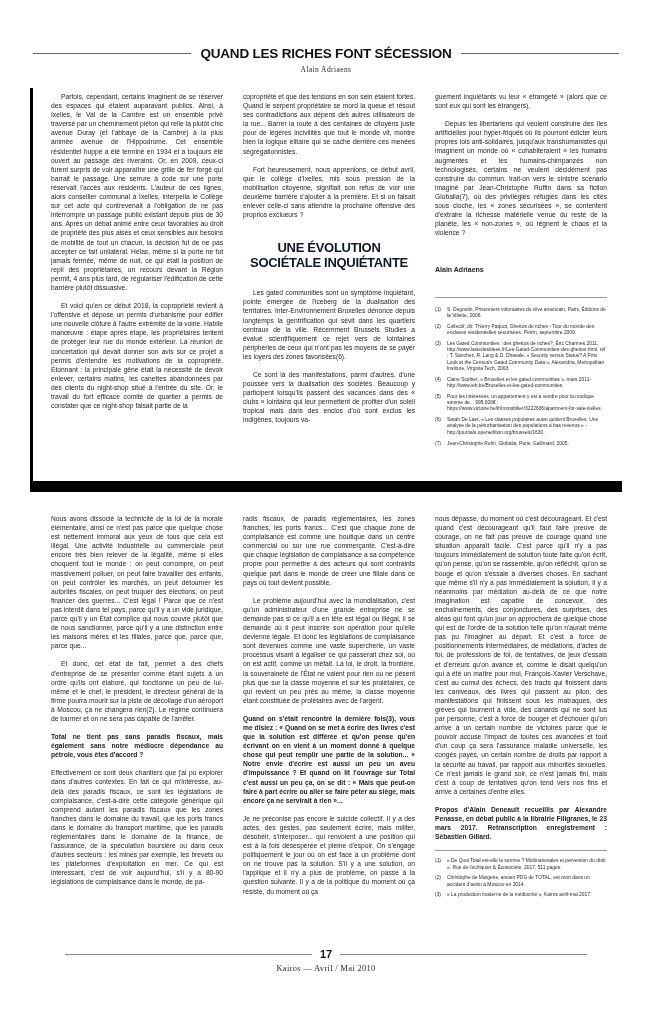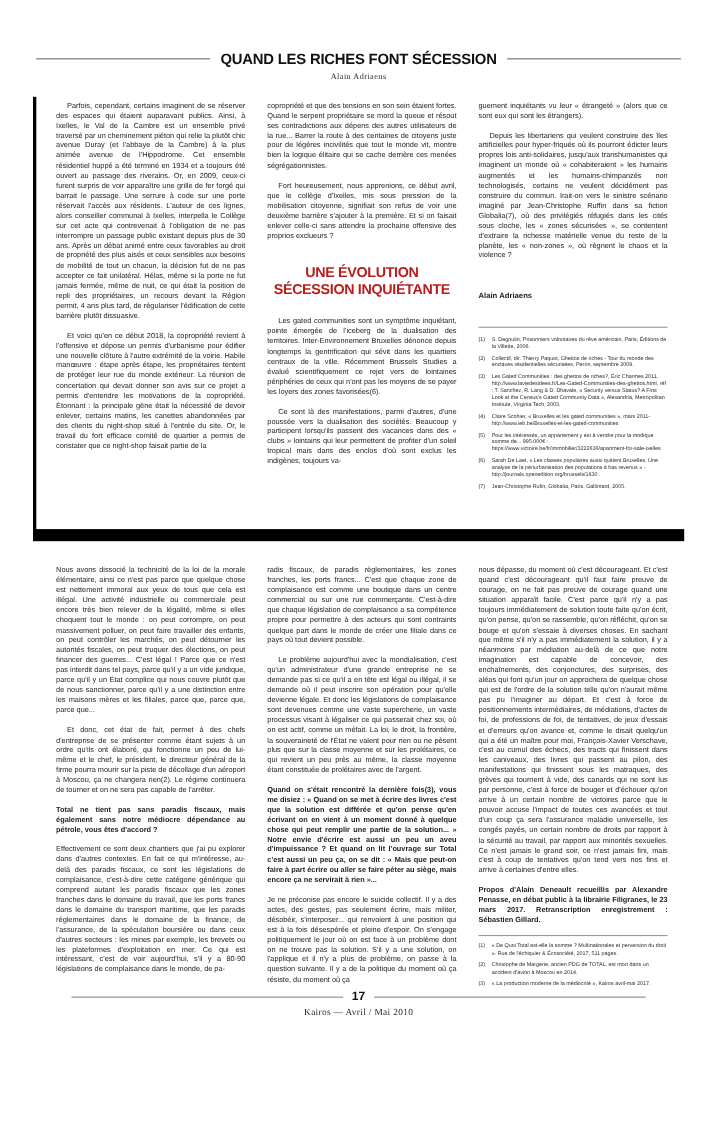--- a/index.html
+++ b/index.html
@@ -19,35 +19,35 @@
   .vrule { position:absolute; left:30px; top:88px; width:3px; height:403px; background:#000; }
   
   .cols { position:absolute; left:51px; width:556px; display:flex; gap:20px; overflow:hidden; }
   .cols.top { top:92px; height:389px; }
   .cols.bottom { top:514px; height:434px; }
   .col { width:172px; flex:0 0 172px; }
   .col p { font-size:6.7px; line-height:9.1px; text-align:justify; }
   .col p + p, .col h2 + p { margin-top:9px; }
   .ind { text-indent:10px; }
   .q { font-weight:bold; }
-  h2 { font-size:13px; line-height:14.5px; font-weight:bold; color:#b91c1c; text-align:center;
+  h2 { font-size:13px; line-height:14.5px; font-weight:bold; color:#0f172a; text-align:center;
        letter-spacing:-0.3px; margin-top:22px; margin-bottom:18px; }
   .signature { font-weight:bold; margin-top:28px !important; font-size:7px !important; text-align:left !important; }
   .credit { font-weight:bold; }
   
   .fnrule { height:1px; background:#9a9a9a; margin:22px 0 9px 0; }
   .fnrule.tight { margin:9px 0 7px 0; }
   .fn { display:flex; gap:3px; font-size:4.9px; line-height:6.3px; color:#2a2a2a;
         margin-bottom:4.5px; text-align:left; }
   .fn-num { flex:0 0 9px; }
   .fn-text { flex:1; }
   
   .divider { position:absolute; left:30px; top:481px; width:592px; height:11px; background:#000; }
   
-  .footer { position:absolute; left:65px; top:900px; width:522px; }
+  .footer { position:absolute; left:65px; top:948px; width:522px; }
   .pageno-row { display:flex; align-items:center; gap:8px; }
   .pageno-row .hline { background:#8a8a8a; }
   .pageno { font-size:11px; font-weight:bold; color:#111; }
   .journal { font-family:"Liberation Serif", serif; font-size:8.5px; color:#2b2b2b;
              text-align:center; margin-top:3px; letter-spacing:0.3px; }
 </style>
 </head>
 <body>
 
 <div class="page">
@@ -64,21 +64,21 @@
   </div>
 
   <div class="cols top">
     <div class="col">
       <p class="ind">Parfois, cependant, certains imaginent de se réserver des espaces qui étaient auparavant publics. Ainsi, à Ixelles, le Val de la Cambre est un ensemble privé traversé par un cheminement piéton qui relie la plutôt chic avenue Duray (et l'abbaye de la Cambre) à la plus animée avenue de l'Hippodrome. Cet ensemble résidentiel huppé a été terminé en 1934 et a toujours été ouvert au passage des riverains. Or, en 2009, ceux-ci furent surpris de voir apparaître une grille de fer forgé qui barrait le passage. Une serrure à code sur une porte réservait l'accès aux résidents. L'auteur de ces lignes, alors conseiller communal à Ixelles, interpella le Collège sur cet acte qui contrevenait à l'obligation de ne pas interrompre un passage public existant depuis plus de 30 ans. Après un débat animé entre ceux favorables au droit de propriété des plus aisés et ceux sensibles aux besoins de mobilité de tout un chacun, la décision fut de ne pas accepter ce fait unilatéral. Hélas, même si la porte ne fut jamais fermée, même de nuit, ce qui était la position de repli des propriétaires, un recours devant la Région permit, 4 ans plus tard, de régulariser l'édification de cette barrière plutôt dissuasive.</p>
       <p class="ind">Et voici qu'en ce début 2018, la copropriété revient à l'offensive et dépose un permis d'urbanisme pour édifier une nouvelle clôture à l'autre extrémité de la voirie. Habile manœuvre : étape après étape, les propriétaires tentent de protéger leur rue du monde extérieur. La réunion de concertation qui devait donner son avis sur ce projet a permis d'entendre les motivations de la copropriété. Étonnant : la principale gêne était la nécessité de devoir enlever, certains matins, les canettes abandonnées par des clients du night-shop situé à l'entrée du site. Or, le travail du fort efficace comité de quartier a permis de constater que ce night-shop faisait partie de la</p>
     </div>
     <div class="col">
       <p>copropriété et que des tensions en son sein étaient fortes. Quand le serpent propriétaire se mord la queue et résout ses contradictions aux dépens des autres utilisateurs de la rue... Barrer la route à des centaines de citoyens juste pour de légères incivilités que tout le monde vit, montre bien la logique élitaire qui se cache derrière ces menées ségrégationnistes.</p>
       <p class="ind">Fort heureusement, nous apprenions, ce début avril, que le collège d'Ixelles, mis sous pression de la mobilisation citoyenne, signifiait son refus de voir une deuxième barrière s'ajouter à la première. Et si on faisait enlever celle-ci sans attendre la prochaine offensive des proprios exclueurs ?</p>
-      <h2><span>UNE ÉVOLUTION</span><br><span>SÉCESSION INQUIÉTANTE</span></h2>
+      <h2><span>UNE ÉVOLUTION</span><br><span>SOCIÉTALE INQUIÉTANTE</span></h2>
       <p class="ind">Les gated communities sont un symptôme inquiétant, pointe émergée de l'iceberg de la dualisation des territoires. Inter-Environnement Bruxelles dénonce depuis longtemps la gentrification qui sévit dans les quartiers centraux de la ville. Récemment Brussels Studies a évalué scientifiquement ce rejet vers de lointaines périphéries de ceux qui n'ont pas les moyens de se payer les loyers des zones favorisées(6).</p>
       <p class="ind">Ce sont là des manifestations, parmi d'autres, d'une poussée vers la dualisation des sociétés. Beaucoup y participent lorsqu'ils passent des vacances dans des « clubs » lointains qui leur permettent de profiter d'un soleil tropical mais dans des enclos d'où sont exclus les indigènes, toujours va-</p>
     </div>
     <div class="col">
       <p>guement inquiétants vu leur « étrangeté » (alors que ce sont eux qui sont les étrangers).</p>
       <p class="ind">Depuis les libertariens qui veulent construire des îles artificielles pour hyper-friqués où ils pourront édicter leurs propres lois anti-solidaires, jusqu'aux transhumanistes qui imaginent un monde où « cohabiteraient » les humains augmentés et les humains-chimpanzés non technologisés, certains ne veulent décidément pas construire du commun. Irait-on vers le sinistre scénario imaginé par Jean-Christophe Ruffin dans sa fiction Globalia(7), où des privilégiés réfugiés dans les cités sous cloche, les « zones sécurisées », se contentent d'extraire la richesse matérielle venue du reste de la planète, les « non-zones », où règnent le chaos et la violence ?</p>
       <p class="signature">Alain Adriaens</p>
       <div class="fnrule"></div>
       <div>
         <div class="fn">

